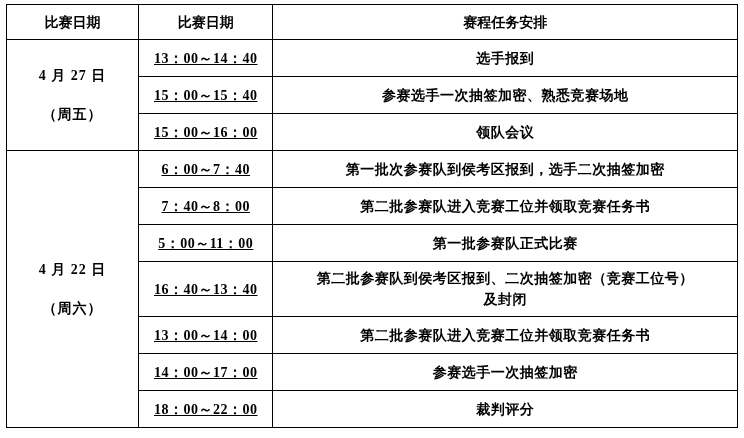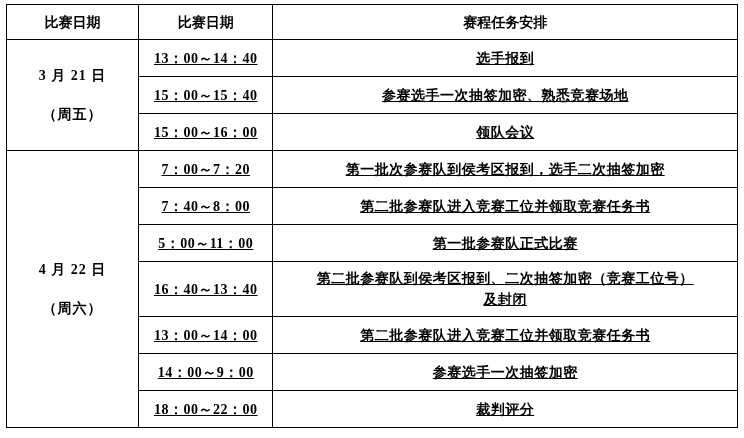--- a/index.html
+++ b/index.html
@@ -56,21 +56,20 @@
   }
   td.time-cell {
     font-weight: bold;
     white-space: nowrap;
     letter-spacing: 0.5px;
     text-decoration: underline;
   }
   td.task-cell {
     font-weight: bold;
     letter-spacing: 0.5px;
-    text-decoration: underline;
   }
   td.task-cell .tline {
     display: block;
   }
   tr.row-h40 td { height: 32px; }
   tr.row-h56 td { height: 50px; }
 </style>
 </head>
 <body>
 
@@ -85,21 +84,21 @@
       <tr>
         <th>比赛日期</th>
         <th>比赛日期</th>
         <th>赛程任务安排</th>
       </tr>
     </thead>
     <tbody>
 
       <tr class="row-h40">
         <td class="date-cell" rowspan="3">
-          <span class="dline">3 月 21 日</span>
+          <span class="dline">4 月 27 日</span>
           <span class="dline second">（周五）</span>
         </td>
         <td class="time-cell">13：00～14：40</td>
         <td class="task-cell">
           <span class="tline">选手报到</span>
         </td>
       </tr>
       <tr class="row-h40">
         <td class="time-cell">15：00～15：40</td>
         <td class="task-cell">
@@ -111,21 +110,21 @@
         <td class="task-cell">
           <span class="tline">领队会议</span>
         </td>
       </tr>
 
       <tr class="row-h40">
         <td class="date-cell" rowspan="7">
           <span class="dline">4 月 22 日</span>
           <span class="dline second">（周六）</span>
         </td>
-        <td class="time-cell">7：00～7：20</td>
+        <td class="time-cell">6：00～7：40</td>
         <td class="task-cell">
           <span class="tline">第一批次参赛队到侯考区报到，选手二次抽签加密</span>
         </td>
       </tr>
       <tr class="row-h40">
         <td class="time-cell">7：40～8：00</td>
         <td class="task-cell">
           <span class="tline">第二批参赛队进入竞赛工位并领取竞赛任务书</span>
         </td>
       </tr>
@@ -142,21 +141,21 @@
           <span class="tline">及封闭</span>
         </td>
       </tr>
       <tr class="row-h40">
         <td class="time-cell">13：00～14：00</td>
         <td class="task-cell">
           <span class="tline">第二批参赛队进入竞赛工位并领取竞赛任务书</span>
         </td>
       </tr>
       <tr class="row-h40">
-        <td class="time-cell">14：00～9：00</td>
+        <td class="time-cell">14：00～17：00</td>
         <td class="task-cell">
           <span class="tline">参赛选手一次抽签加密</span>
         </td>
       </tr>
       <tr class="row-h40">
         <td class="time-cell">18：00～22：00</td>
         <td class="task-cell">
           <span class="tline">裁判评分</span>
         </td>
       </tr>

